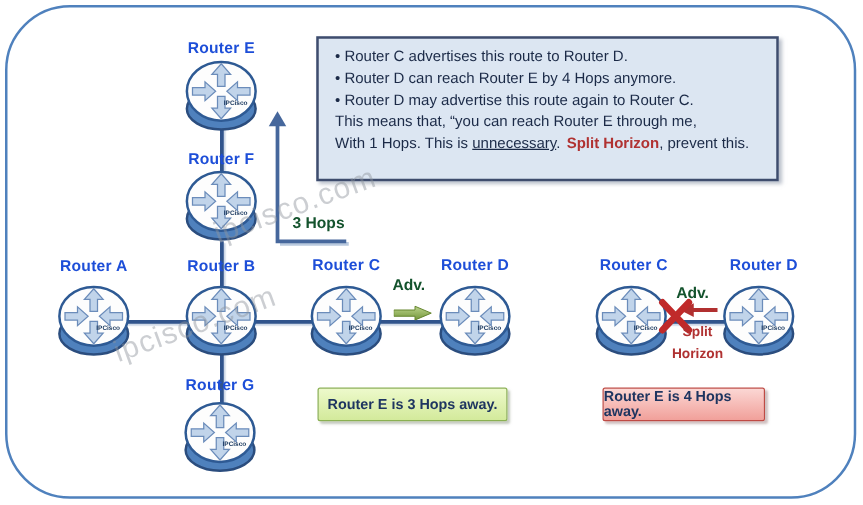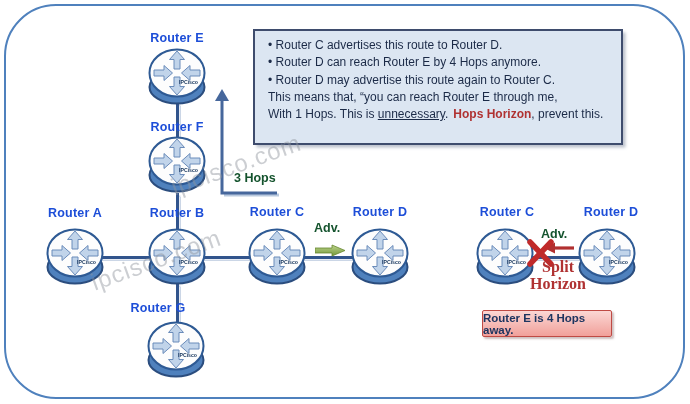--- a/index.html
+++ b/index.html
@@ -26,21 +26,21 @@
     box-shadow:2.5px 2.5px 3px rgba(130,140,160,.55);
     padding:6px 6px 0 13px;font-size:12px;line-height:17.3px;color:#1b2a47;
   }
   .u{text-decoration:underline;text-align:center;}
   .red-b{color:#b03232;font-weight:bold;margin-left:5px;}
   .minilabel{
     position:absolute;z-index:12;font-size:12.5px;font-weight:bold;color:#14532d;
   }
   .sh-label{
     position:absolute;left:520px;top:258px;width:76px;z-index:12;text-align:center;
-    font-size:16px;font-weight:bold;color:#b03232;line-height:17px;font-family:Liberation Serif, serif;
+    font-size:11px;font-weight:bold;color:#b03232;line-height:17px;
   }
   .statusbox{
     position:absolute;top:310px;height:27px;z-index:6;box-sizing:border-box;
     display:flex;align-items:center;justify-content:center;
     font-size:11.5px;font-weight:bold;color:#1e3560;border-radius:2px;
   }
   .statusbox.green{
     left:254px;width:152px;
     background:linear-gradient(180deg,#edf9cb 0%,#d3ea9b 100%);
     border:1px solid #8ab052;box-shadow:2px 2px 2px rgba(140,150,130,.5);
@@ -73,30 +73,30 @@
     <path d="M14 10 L14 105 L69 105" stroke="#46679c" stroke-width="3" fill="none"></path>
     <polygon points="14,1 7,13 21,13" fill="#46679c"></polygon>
   </svg>
   <div class="minilabel" style="left:234px;top:171px">3 Hops</div>
 
   <div class="infobox">
     <div>• Router C advertises this route to Router D.</div>
     <div>• Router D can reach Router E by 4 Hops anymore.</div>
     <div>• Router D may advertise this route again to Router C.</div>
     <div>This means that, “you can reach Router E through me,</div>
-    <div><span>With 1 Hops. This is </span><span class="u">unnecessary</span><span>.</span><span class="red-b">Hops Horizon</span><span>, prevent this.</span></div>
+    <div><span>With 1 Hops. This is </span><span class="u">unnecessary</span><span>.</span><span class="red-b">Split Horizon</span><span>, prevent this.</span></div>
   </div>
 
   <div class="rlabel" style="left:135px;top:31px">Router E</div>
   <div class="rlabel" style="left:135px;top:120px">Router F</div>
   <div class="rlabel" style="left:135px;top:206px">Router B</div>
   <div class="rlabel" style="left:33px;top:206px">Router A</div>
   <div class="rlabel" style="left:235px;top:205px">Router C</div>
   <div class="rlabel" style="left:338px;top:205px">Router D</div>
-  <div class="rlabel" style="left:116px;top:301px">Router G</div>
+  <div class="rlabel" style="left:134px;top:301px">Router G</div>
   <div class="rlabel" style="left:465px;top:205px">Router C</div>
   <div class="rlabel" style="left:569px;top:205px">Router D</div>
 
   <div class="ricon" style="left:146px;top:47px"><svg viewBox="0 0 62 60" width="62" height="60">
         <ellipse cx="31" cy="40" rx="27.5" ry="16.5" fill="#4f81bd" stroke="#2b4d7e" stroke-width="2"></ellipse>
         <ellipse cx="31" cy="26" rx="27.5" ry="23.5" fill="#fdfdfd" stroke="#2e5a94" stroke-width="2"></ellipse>
         <g fill="#c1d4ea" stroke="#6b8cba" stroke-width="1">
           <polygon points="31,4 38.5,12.5 34,12.5 34,22 28,22 28,12.5 23.5,12.5"></polygon>
           <polygon points="31,48 38.5,39.5 34,39.5 34,30 28,30 28,39.5 23.5,39.5"></polygon>
           <polygon points="8,23 18,23 18,18.5 26.5,26 18,33.5 18,29 8,29"></polygon>
@@ -211,18 +211,19 @@
     <g stroke="#c02a2a" stroke-width="5.5" stroke-linecap="round">
       <path d="M6 4 L27 26"></path>
       <path d="M27 4 L6 26"></path>
     </g>
   </svg>
   <div class="sh-label">
     <div>Split</div>
     <div>Horizon</div>
   </div>
 
+  <div class="statusbox green">Router E is 3 Hops away.</div>
   <div class="statusbox red">Router E is 4 Hops away.</div>
 
   <div class="watermark" style="left:88px;top:246px">ipcisco.com</div>
   <div class="watermark" style="left:168px;top:151px">ipcisco.com</div>
 
 </div>
 
 </body></html>

